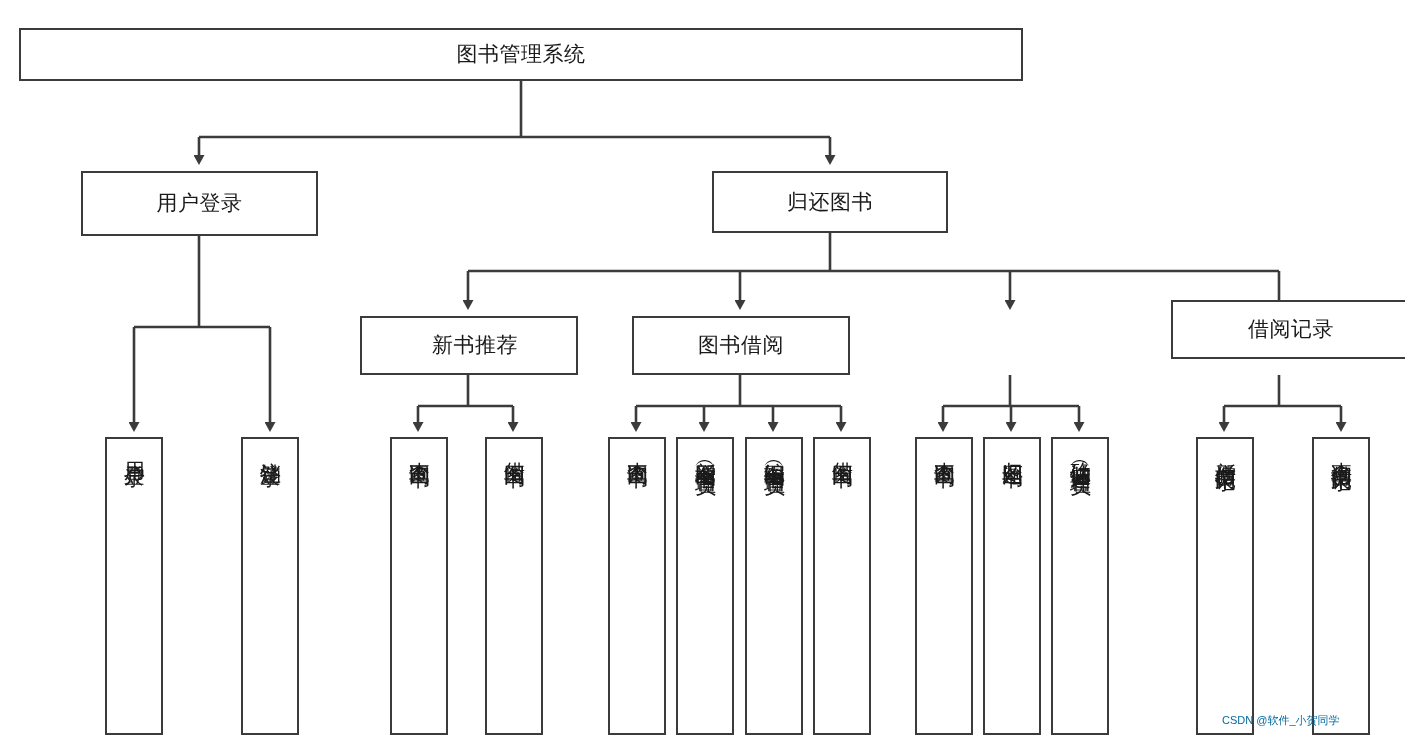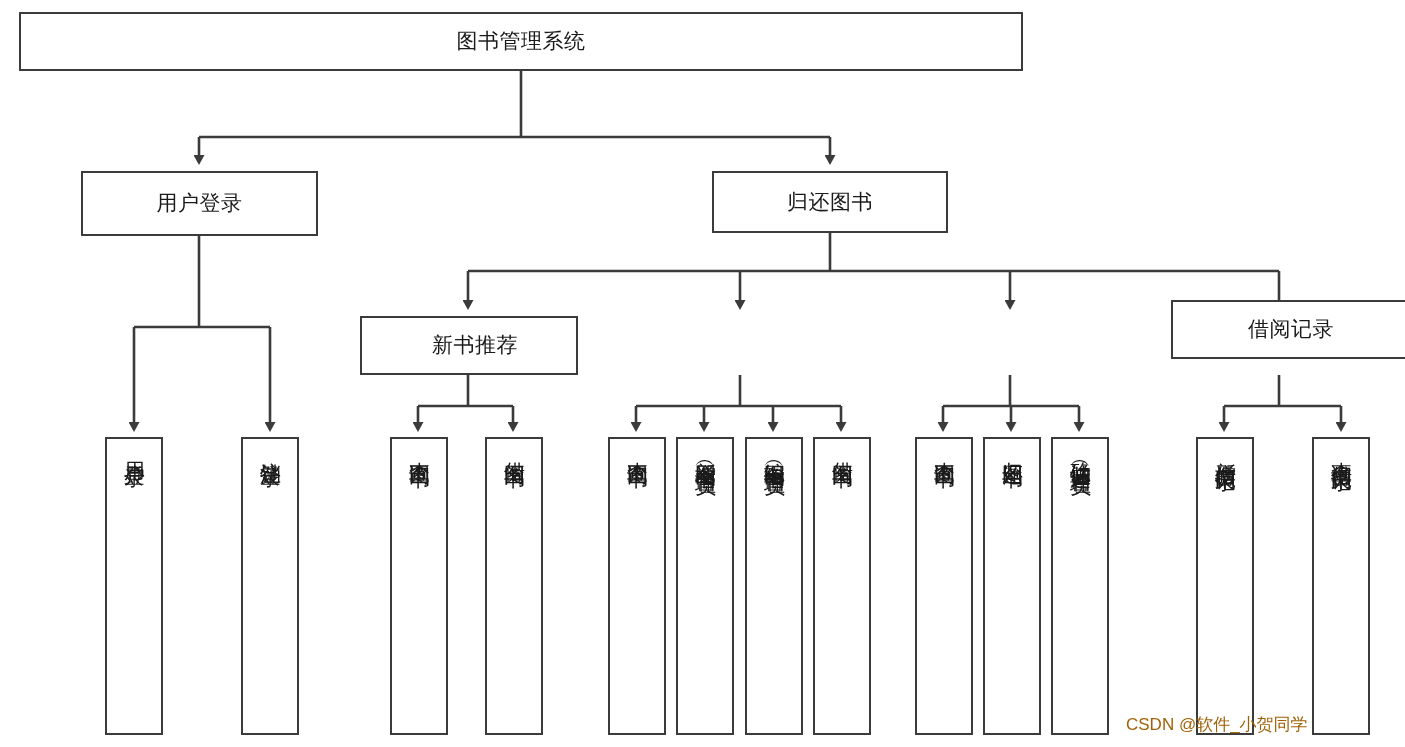--- a/index.html
+++ b/index.html
@@ -52,24 +52,24 @@
   }
   .node.vertical .node-label {
     writing-mode: vertical-rl;
     text-orientation: upright;
     font-size: 21px;
     letter-spacing: 2px;
     white-space: nowrap;
   }
   #watermark {
     position: absolute;
-    left: 1126px;
+    left: 1222px;
     top: 713px;
-    font-size: 17px;
-    color: #a16207;
+    font-size: 11px;
+    color: #0369a1;
     white-space: nowrap;
     z-index: 5;
   }
 </style>
 </head>
 <body>
 
 <div id="canvas">
 
   <svg id="edges" viewBox="0 0 1405 747" xmlns="http://www.w3.org/2000/svg">
@@ -115,36 +115,39 @@
       <path d="M1011,406 L1011,423" marker-end="url(#arrow)"></path>
       <path d="M1079,406 L1079,423" marker-end="url(#arrow)"></path>
 
       <path d="M1279,375 L1279,406"></path>
       <path d="M1224,406 L1341,406"></path>
       <path d="M1224,406 L1224,423" marker-end="url(#arrow)"></path>
       <path d="M1341,406 L1341,423" marker-end="url(#arrow)"></path>
     </g>
   </svg>
 
-  <div class="node horizontal" style="left:19px; top:12px; width:1004px; height:59px;">
+  <div class="node horizontal" style="left:19px; top:28px; width:1004px; height:53px;">
     <span class="node-label">图书管理系统</span>
   </div>
 
   <div class="node horizontal" style="left:81px; top:171px; width:237px; height:65px;">
     <span class="node-label">用户登录</span>
   </div>
 
   <div class="node horizontal" style="left:712px; top:171px; width:236px; height:62px;">
     <span class="node-label">归还图书</span>
   </div>
 
   <div class="node horizontal" style="left:360px; top:316px; width:218px; height:59px;padding-left:12px;">
     <span class="node-label">新书推荐</span>
   </div>
 
+  <div class="node horizontal" style="left:632px; top:316px; width:218px; height:59px;">
+    <span class="node-label">图书借阅</span>
+  </div>
 
 
   <div class="node horizontal" style="left:1171px; top:300px; width:240px; height:59px;">
     <span class="node-label">借阅记录</span>
   </div>
 
   <div class="node vertical" style="left:105px; top:437px; width:58px; height:298px;">
     <span class="node-label">用户登录</span>
   </div>
 

